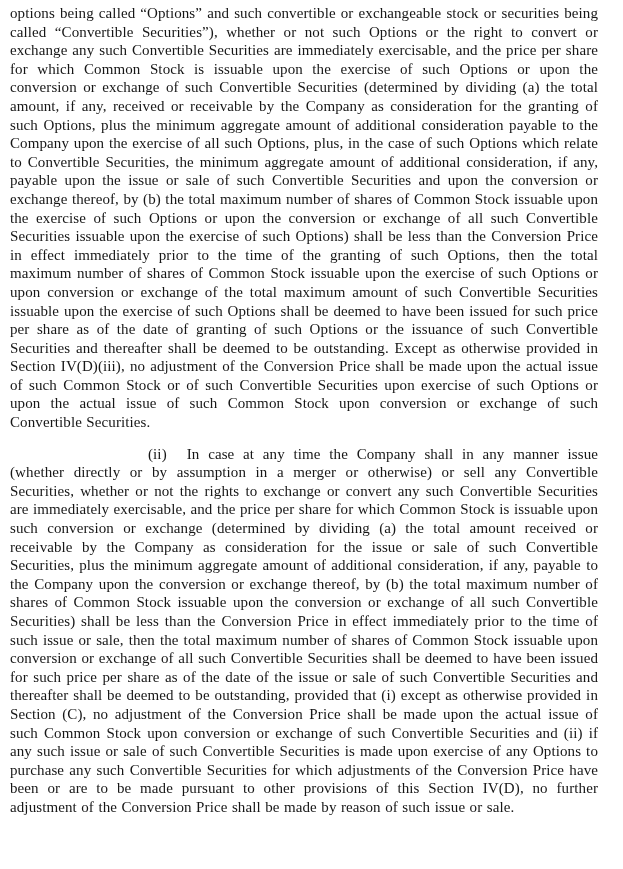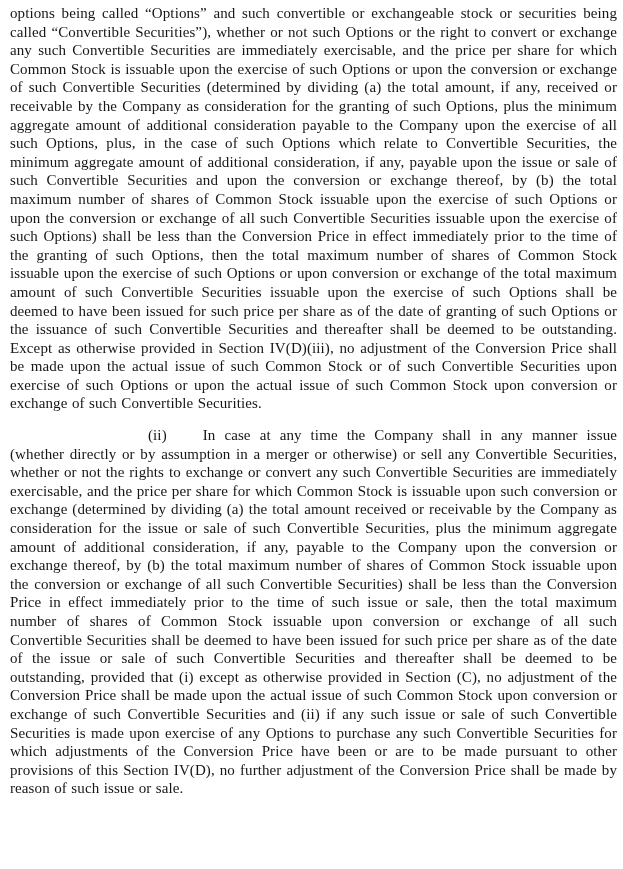--- a/index.html
+++ b/index.html
@@ -9,42 +9,42 @@
   }
   body {
     width: 623px;
     height: 869px;
     overflow: hidden;
   }
   .page {
     box-sizing: border-box;
     width: 623px;
     height: 869px;
-    padding: 4px 6px 0 10px;
+    padding: 4px 25px 0 10px;
     background: #ffffff;
     font-family: "Liberation Serif", "DejaVu Serif", serif;
     font-size: 15px;
     line-height: 18.6px;
     color: #161616;
     text-align: justify;
     letter-spacing: 0.1px;
     word-spacing: 0.6px;
   }
   .para {
     margin: 0 0 13px 0;
     padding: 0;
   }
   .para.last {
     margin-bottom: 0;
   }
   .para.indented {
     text-indent: 138px;
   }
   .plabel {
-    margin-right: 36px;
+    margin-right: 20px;
   }
 </style>
 </head>
 <body>
 
 <div class="page">
 
   <p class="para"><span class="ptext">options being called “Options” and such convertible or exchangeable stock or securities being called “Convertible Securities”), whether or not such Options or the right to convert or exchange any such Convertible Securities are immediately exercisable, and the price per share for which Common Stock is issuable upon the exercise of such Options or upon the conversion or exchange of such Convertible Securities (determined by dividing (a) the total amount, if any, received or receivable by the Company as consideration for the granting of such Options, plus the minimum aggregate amount of additional consideration payable to the Company upon the exercise of all such Options, plus, in the case of such Options which relate to Convertible Securities, the minimum aggregate amount of additional consideration, if any, payable upon the issue or sale of such Convertible Securities and upon the conversion or exchange thereof, by (b) the total maximum number of shares of Common Stock issuable upon the exercise of such Options or upon the conversion or exchange of all such Convertible Securities issuable upon the exercise of such Options) shall be less than the Conversion Price in effect immediately prior to the time of the granting of such Options, then the total maximum number of shares of Common Stock issuable upon the exercise of such Options or upon conversion or exchange of the total maximum amount of such Convertible Securities issuable upon the exercise of such Options shall be deemed to have been issued for such price per share as of the date of granting of such Options or the issuance of such Convertible Securities and thereafter shall be deemed to be outstanding. Except as otherwise provided in Section IV(D)(iii), no adjustment of the Conversion Price shall be made upon the actual issue of such Common Stock or of such Convertible Securities upon exercise of such Options or upon the actual issue of such Common Stock upon conversion or exchange of such Convertible Securities.</span></p>
 
   <p class="para indented"><span class="plabel">(ii)</span><span class="ptext">In case at any time the Company shall in any manner issue (whether directly or by assumption in a merger or otherwise) or sell any Convertible Securities, whether or not the rights to exchange or convert any such Convertible Securities are immediately exercisable, and the price per share for which Common Stock is issuable upon such conversion or exchange (determined by dividing (a) the total amount received or receivable by the Company as consideration for the issue or sale of such Convertible Securities, plus the minimum aggregate amount of additional consideration, if any, payable to the Company upon the conversion or exchange thereof, by (b) the total maximum number of shares of Common Stock issuable upon the conversion or exchange of all such Convertible Securities) shall be less than the Conversion Price in effect immediately prior to the time of such issue or sale, then the total maximum number of shares of Common Stock issuable upon conversion or exchange of all such Convertible Securities shall be deemed to have been issued for such price per share as of the date of the issue or sale of such Convertible Securities and thereafter shall be deemed to be outstanding, provided that (i) except as otherwise provided in Section (C), no adjustment of the Conversion Price shall be made upon the actual issue of such Common Stock upon conversion or exchange of such Convertible Securities and (ii) if any such issue or sale of such Convertible Securities is made upon exercise of any Options to purchase any such Convertible Securities for which adjustments of the Conversion Price have been or are to be made pursuant to other provisions of this Section IV(D), no further adjustment of the Conversion Price shall be made by reason of such issue or sale.</span></p>

